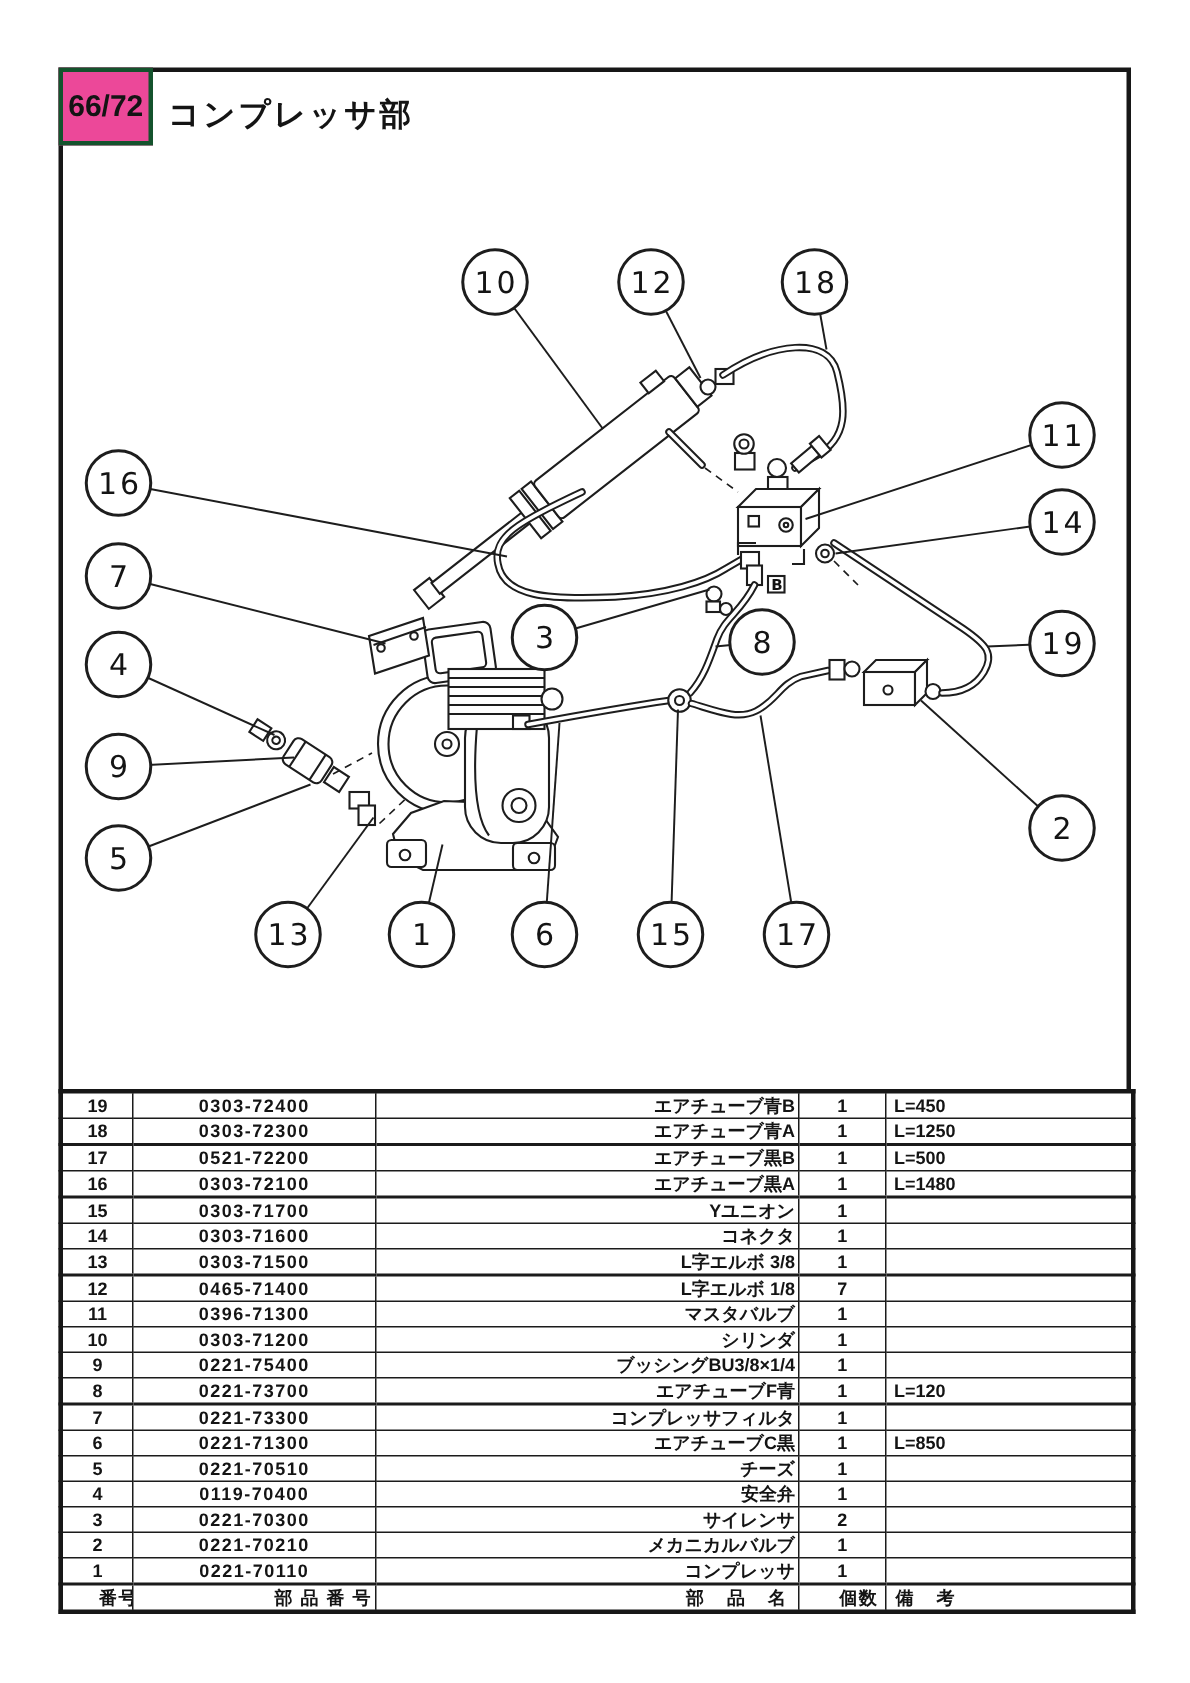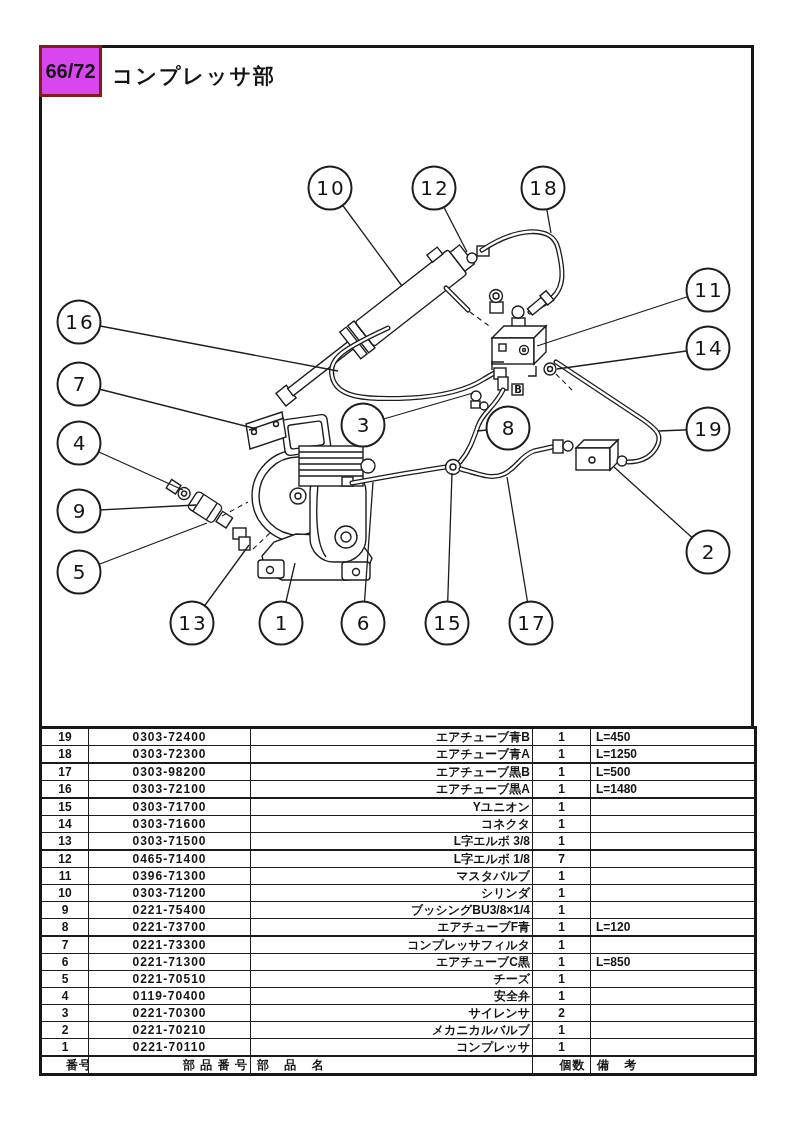--- a/index.html
+++ b/index.html
@@ -7,21 +7,21 @@
     position:relative;width:793px;height:1122px;background:#fff;overflow:hidden;
     font-family:"Liberation Sans","DejaVu Sans",sans-serif;color:#141414;
   }
   
   .frame{
     position:absolute;left:39px;top:45px;width:715px;height:1028px;
     border:3px solid #171717;box-sizing:border-box;background:transparent;
   }
   .pagenum-box{
     position:absolute;left:39px;top:45px;width:63px;height:52px;
-    border:3px solid #7f1d1d;box-sizing:border-box;background:#d946ef;
+    border:3px solid #14532d;box-sizing:border-box;background:#ec4899;
     display:flex;align-items:center;justify-content:center;
     font-size:20px;font-weight:bold;letter-spacing:0px;z-index:4;
   }
   .page-title{
     position:absolute;left:112px;top:62px;font-size:21px;font-weight:bold;
     letter-spacing:2px;z-index:4;
   }
   svg.diagram{position:absolute;left:0;top:0;z-index:2;}
   
   .ln{fill:none;stroke:#1d1d1d;stroke-width:1.4;}
@@ -52,21 +52,21 @@
   table.parts .col-remarks{text-align:left;padding-left:5px;}
   
   table.parts tr:nth-child(2) td,
   table.parts tr:nth-child(4) td,
   table.parts tr:nth-child(7) td,
   table.parts tr:nth-child(12) td,
   table.parts tr:nth-child(19) td{border-bottom-width:2.5px;}
   table.parts th{font-weight:bold;letter-spacing:6px;padding-left:24px;}
   table.parts th.col-no,table.parts th.col-qty{letter-spacing:1px;text-align:center;}
   table.parts th.col-part-no{text-align:right;}
-  table.parts th.col-name{text-align:left;padding-left:6px;}
+  table.parts th.col-name{text-align:right;padding-left:6px;}
   table.parts th.col-remarks{text-align:left;padding-left:6px;}
 </style>
 </head>
 <body>
 
 <div class="page">
 
   <div class="frame"></div>
 
   <div class="pagenum-box">
@@ -349,21 +349,21 @@
         </tr>
         <tr>
           <td class="col-no">18</td>
           <td class="col-part-no">0303-72300</td>
           <td class="col-name">エアチューブ青A</td>
           <td class="col-qty">1</td>
           <td class="col-remarks">L=1250</td>
         </tr>
         <tr>
           <td class="col-no">17</td>
-          <td class="col-part-no">0303-98200</td>
+          <td class="col-part-no">0521-72200</td>
           <td class="col-name">エアチューブ黒B</td>
           <td class="col-qty">1</td>
           <td class="col-remarks">L=500</td>
         </tr>
         <tr>
           <td class="col-no">16</td>
           <td class="col-part-no">0303-72100</td>
           <td class="col-name">エアチューブ黒A</td>
           <td class="col-qty">1</td>
           <td class="col-remarks">L=1480</td>

